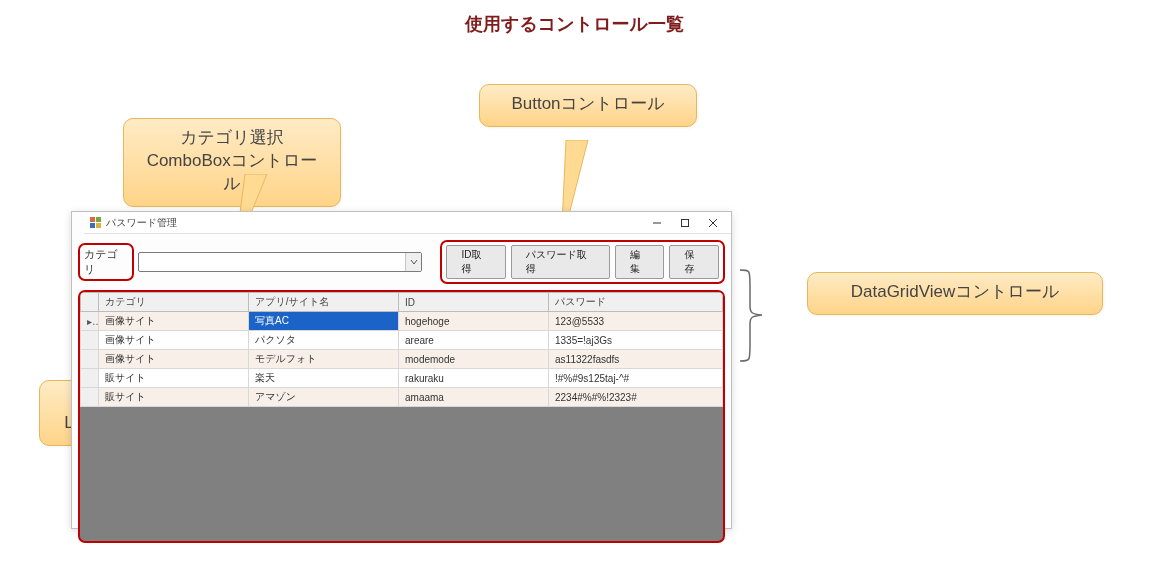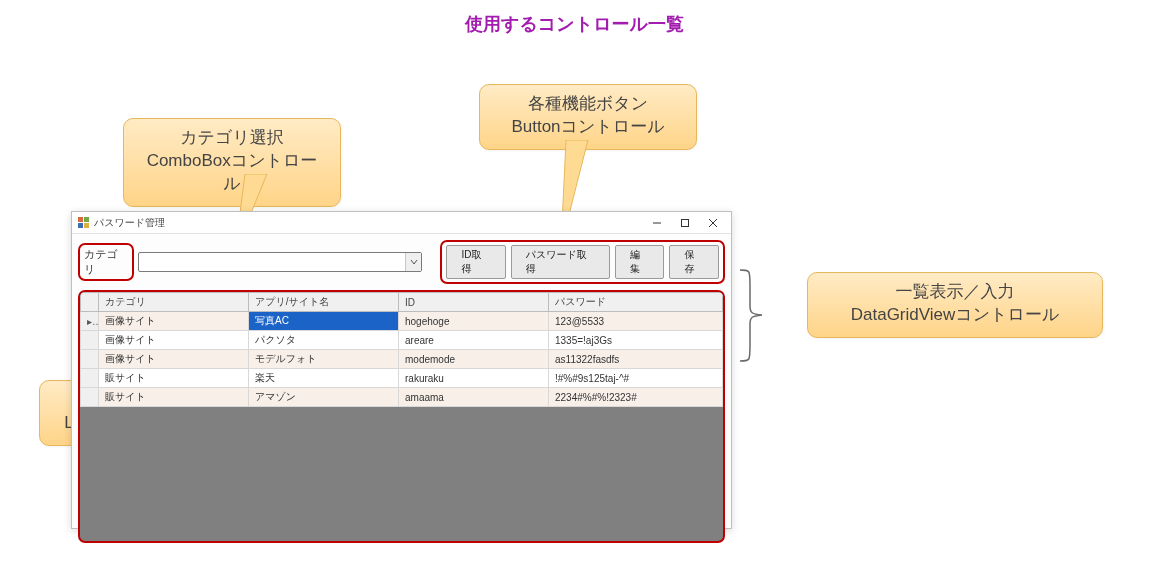--- a/index.html
+++ b/index.html
@@ -13,21 +13,21 @@
     position: relative;
   }
   .page-title {
     position: absolute;
     top: 12px;
     left: 0;
     width: 1149px;
     text-align: center;
     font-size: 18px;
     font-weight: bold;
-    color: #a21caf;
+    color: #7f1d1d;
   }
 
   
   .window {
     position: absolute;
     top: 211px;
     left: 71px;
     width: 661px;
     height: 318px;
     border: 1px solid #bfbfbf;
@@ -36,20 +36,21 @@
   }
   .titlebar {
     height: 22px;
     display: flex;
     align-items: center;
     padding: 0 4px 0 6px;
     font-size: 10px;
     color: #444;
     border-bottom: 1px solid #e2e2e2;
     background: #ffffff;
+    margin-left: 12px;
   }
   .titlebar .win-icon {
     width: 12px; height: 12px;
     margin-right: 4px;
     display: inline-flex;
   }
   .titlebar .spacer { flex: 1; }
   .winbtn {
     width: 28px; height: 20px;
     display: inline-flex;
@@ -200,41 +201,39 @@
   <div>カテゴリ選択</div>
   <div>ComboBoxコントロール</div>
 </div>
 <div class="callout-tail" style="top:174px; left:235px;">
   <svg width="40" height="80">
       <polygon points="10,0 32,0 0,78" fill="#FFDA93" stroke="#e6b85b" stroke-width="1"></polygon>
     </svg>
 </div>
 
 <div class="callout" style="top:84px; left:479px; width:218px;">
-  <div>各種機能ボタン</div>
   <div>Buttonコントロール</div>
 </div>
 <div class="callout-tail" style="top:140px; left:558px;">
   <svg width="40" height="108">
       <polygon points="8,0 30,0 3,106" fill="#FFDA93" stroke="#e6b85b" stroke-width="1"></polygon>
     </svg>
 </div>
 
 <div class="callout" style="top:380px; left:39px; width:196px;">
   <div>テキスト表示</div>
   <div>Labelコントロール</div>
 </div>
 <div class="callout-tail" style="top:260px; left:95px;">
   <svg width="40" height="126">
       <polygon points="2,0 28,126 8,126" fill="#FFDA93" stroke="#e6b85b" stroke-width="1"></polygon>
     </svg>
 </div>
 
 <div class="callout" style="top:272px; left:807px; width:296px;">
-  <div>一覧表示／入力</div>
   <div>DataGridViewコントロール</div>
 </div>
 
 <div class="brace" style="top:268px; left:732px;">
   <svg width="40" height="95">
     <path d="M8,2 C18,2 18,2 18,18 L18,38 C18,45 20,46 30,47 C20,48 18,49 18,56 L18,77 C18,93 18,93 8,93" fill="none" stroke="#6a6a6a" stroke-width="1.5"></path>
   </svg>
 </div>
 
 <div class="window">

